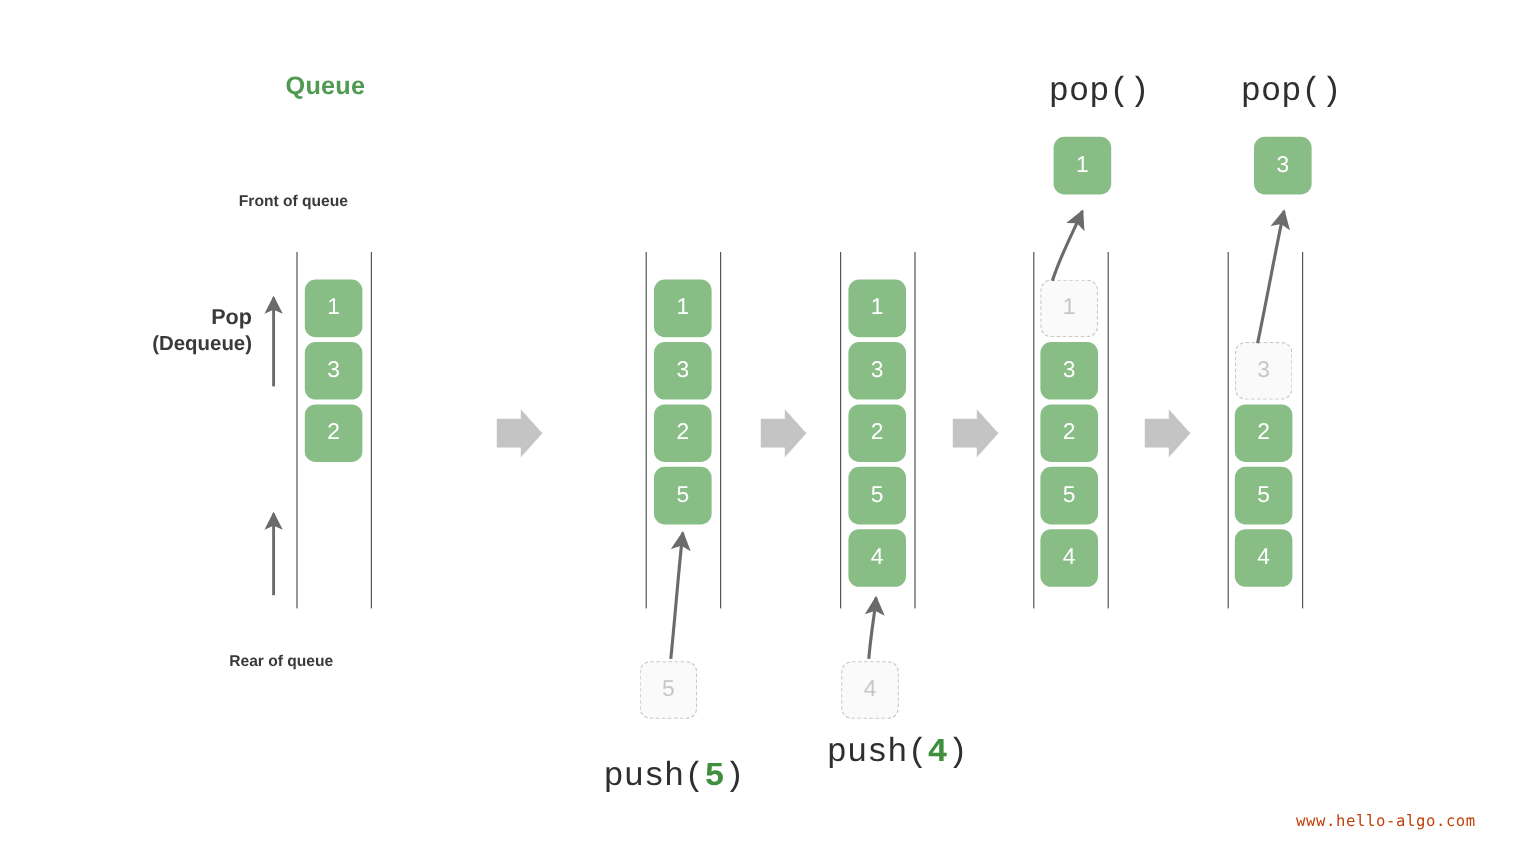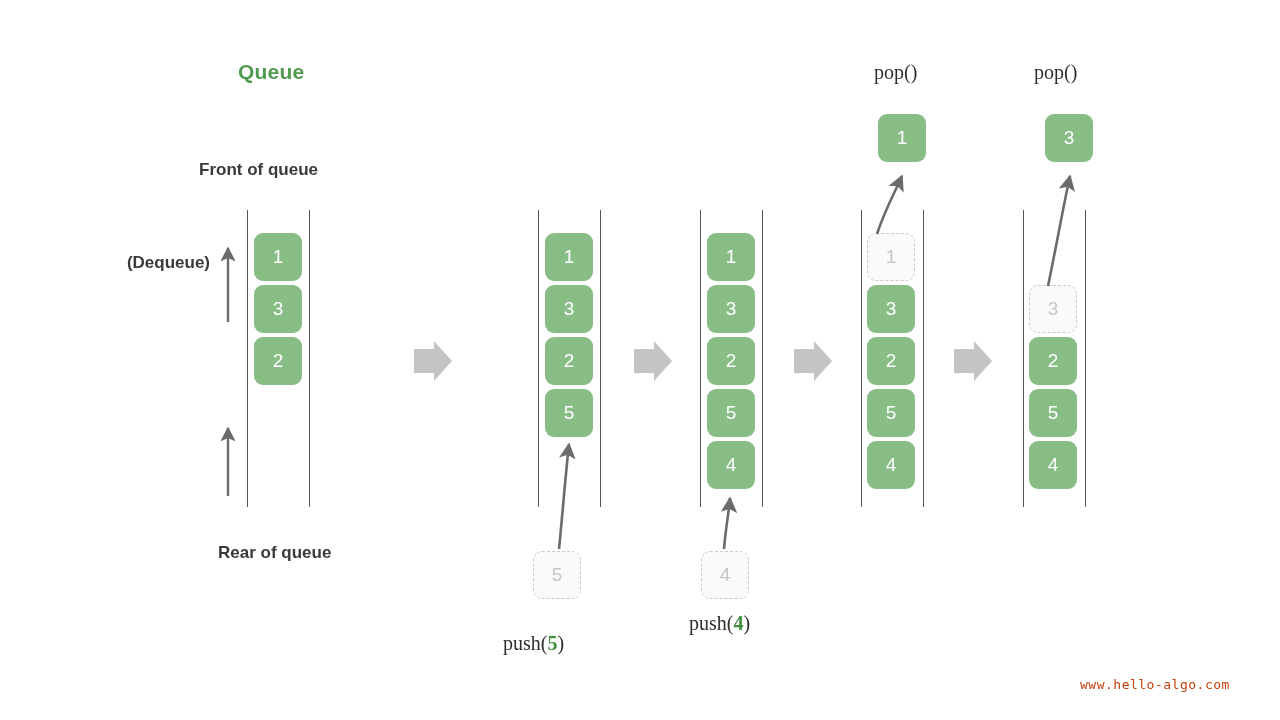--- a/index.html
+++ b/index.html
@@ -8,32 +8,32 @@
     font-family:"Liberation Sans", sans-serif;
   }
   #stage{position:absolute;left:0;top:0;width:1280px;height:536px;margin-left:10px;}
 
   
   .ttl{
     position:absolute;font-weight:bold;font-size:21px;color:#4f9a4f;
     white-space:nowrap;letter-spacing:.2px;
   }
   .hdr{
-    position:absolute;font-weight:bold;font-size:17px;color:#3a3a3a;
+    position:absolute;font-weight:bold;font-size:13px;color:#3a3a3a;
     white-space:nowrap;
   }
   .side-lbl{
     position:absolute;text-align:right;white-space:nowrap;color:#3a3a3a;
     line-height:1.35;
   }
   .side-lbl .b{font-weight:bold;font-size:18px;display:block;}
   .side-lbl .n{font-weight:bold;font-size:17px;display:block;}
   .code{
-    position:absolute;font-family:Liberation Serif, serif;
-    font-size:20px;color:#2f2f2f;white-space:nowrap;letter-spacing:0px;
+    position:absolute;font-family:Liberation Mono, monospace;
+    font-size:28px;color:#2f2f2f;white-space:nowrap;letter-spacing:0px;
   }
   .code .arg{color:#3f8f3f;font-weight:bold;}
   .wm{
     position:absolute;font-family:"DejaVu Sans Mono", monospace;
     font-size:13px;color:#c2410c;white-space:nowrap;letter-spacing:.5px;
   }
 
   
   .rail{position:absolute;width:0;border-left:1.6px solid #555;}
 
@@ -55,23 +55,24 @@
 </style>
 </head>
 <body>
 
 <div id="stage">
 
   <div class="ttl" style="left:228px;top:60px;">Queue</div>
 
   <div class="hdr" style="left:189px;top:160px;">Front of queue</div>
 
-  <div class="hdr" style="left:208px;top:543px;">Rear of queue</div>
+  <div class="hdr" style="left:181px;top:543px;">Rear of queue</div>
 
   <div class="side-lbl" style="left:40px;top:252px;width:160px;">
+    <span class="b">Pop</span>
     <span class="n">(Dequeue)</span>
   </div>
 
 
   <div class="rail" style="left:237px;top:210px;height:297px;"></div>
   <div class="rail" style="left:299px;top:210px;height:297px;"></div>
   <div class="cell" style="left:244px;top:233px;">1</div>
   <div class="cell" style="left:244px;top:285px;">3</div>
   <div class="cell" style="left:244px;top:337px;">2</div>
 

